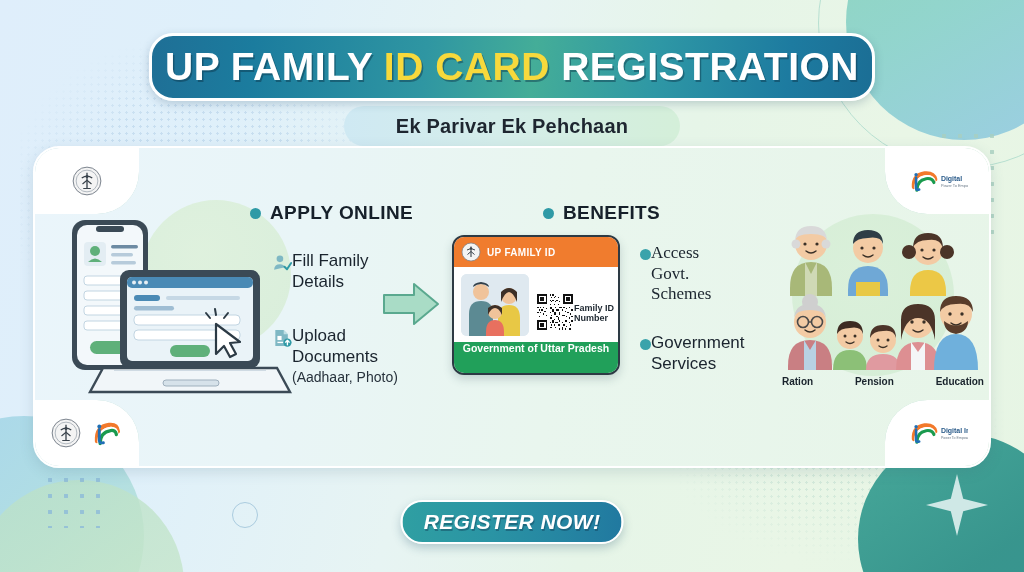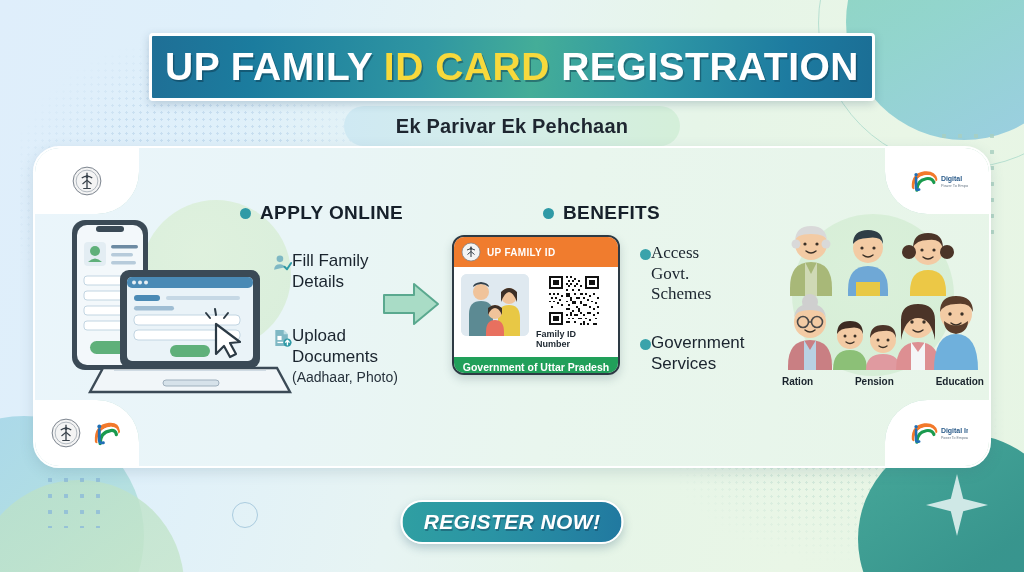--- a/index.html
+++ b/index.html
@@ -106,21 +106,21 @@
   }
   .subtitle-text {
     font-size: 20px; font-weight: 700; color: #1e2630;
     letter-spacing: .2px;
   }
 
   .title-banner {
     position: absolute;
     left: 149px; top: 33px;
     width: 726px; height: 68px;
-    border-radius: 4px;
+    border-radius: 24px;
     background: linear-gradient(97deg,
         #1f6f96 0%, #1b7c9e 14%, #2f96a2 38%,
         #44ad98 53%, #2e97a5 70%, #1d7ba0 88%, #1b6e95 100%);
     border: 3px solid #ffffff;
     box-shadow: 0 3px 10px rgba(30,70,100,.22);
     display: flex; align-items: center; justify-content: center;
   }
   .title-text {
     font-size: 39px; font-weight: 700; letter-spacing: .5px;
     color: #ffffff; white-space: nowrap;
@@ -169,21 +169,21 @@
     display: flex; align-items: center; gap: 9px;
   }
   .sec-dot {
     width: 11px; height: 11px; border-radius: 50%;
     background: #2f9aa6; flex: 0 0 auto;
   }
   .sec-title {
     font-size: 19px; font-weight: 700; color: #16202a;
     letter-spacing: .4px;
   }
-  .head-apply { left: 240px; top: 202px; }
+  .head-apply { left: 250px; top: 202px; }
   .head-benefits { left: 543px; top: 202px; }
 
   
   .bullet {
     position: absolute; display: flex; gap: 0; align-items: flex-start;
   }
   .bullet-icon { width: 20px; height: 20px; flex: 0 0 auto; margin-top: 2px; }
   .bullet-text {
     font-size: 17px; line-height: 1.22; color: #1a242e; font-weight: 400;
   }
@@ -225,27 +225,27 @@
     display: flex; align-items: center; gap: 6px; padding: 0 7px;
   }
   .idcard-head-text {
     font-size: 10px; font-weight: 700; color: #ffffff; letter-spacing: .3px;
   }
   .idcard-body { display: flex; padding: 7px 7px 2px 7px; gap: 7px; height: 84px; }
   .photo {
     width: 68px; height: 62px; border-radius: 6px;
     background: #dfe9f0; overflow: hidden; flex: 0 0 auto;
   }
-  .qrwrap { flex: 1; display: flex; flex-direction: column; align-items: center; }
+  .qrwrap { flex: 1; display: flex; flex-direction: row; align-items: center; }
   .qr { width: 56px; height: 56px; }
   .qr-label { font-size: 9px; font-weight: 700; color: #1d2730; margin-top: 2px; }
   .idcard-foot {
     position: absolute; left: 0; right: 0; bottom: 0;
-    height: 16px; background: #21a05a;
-    display: flex; align-items: flex-end; justify-content: center;
+    height: 31px; background: #21a05a;
+    display: flex; align-items: flex-start; justify-content: center;
   }
   .idcard-foot-text { font-size: 10.5px; font-weight: 700; color: #ffffff; }
 
   
   .family-blob {
     position: absolute; left: 792px; top: 214px;
     width: 162px; height: 162px; border-radius: 50%;
     background: radial-gradient(circle at 45% 40%, #d8efd7, #d2ecd3);
     opacity: .85;
   }

